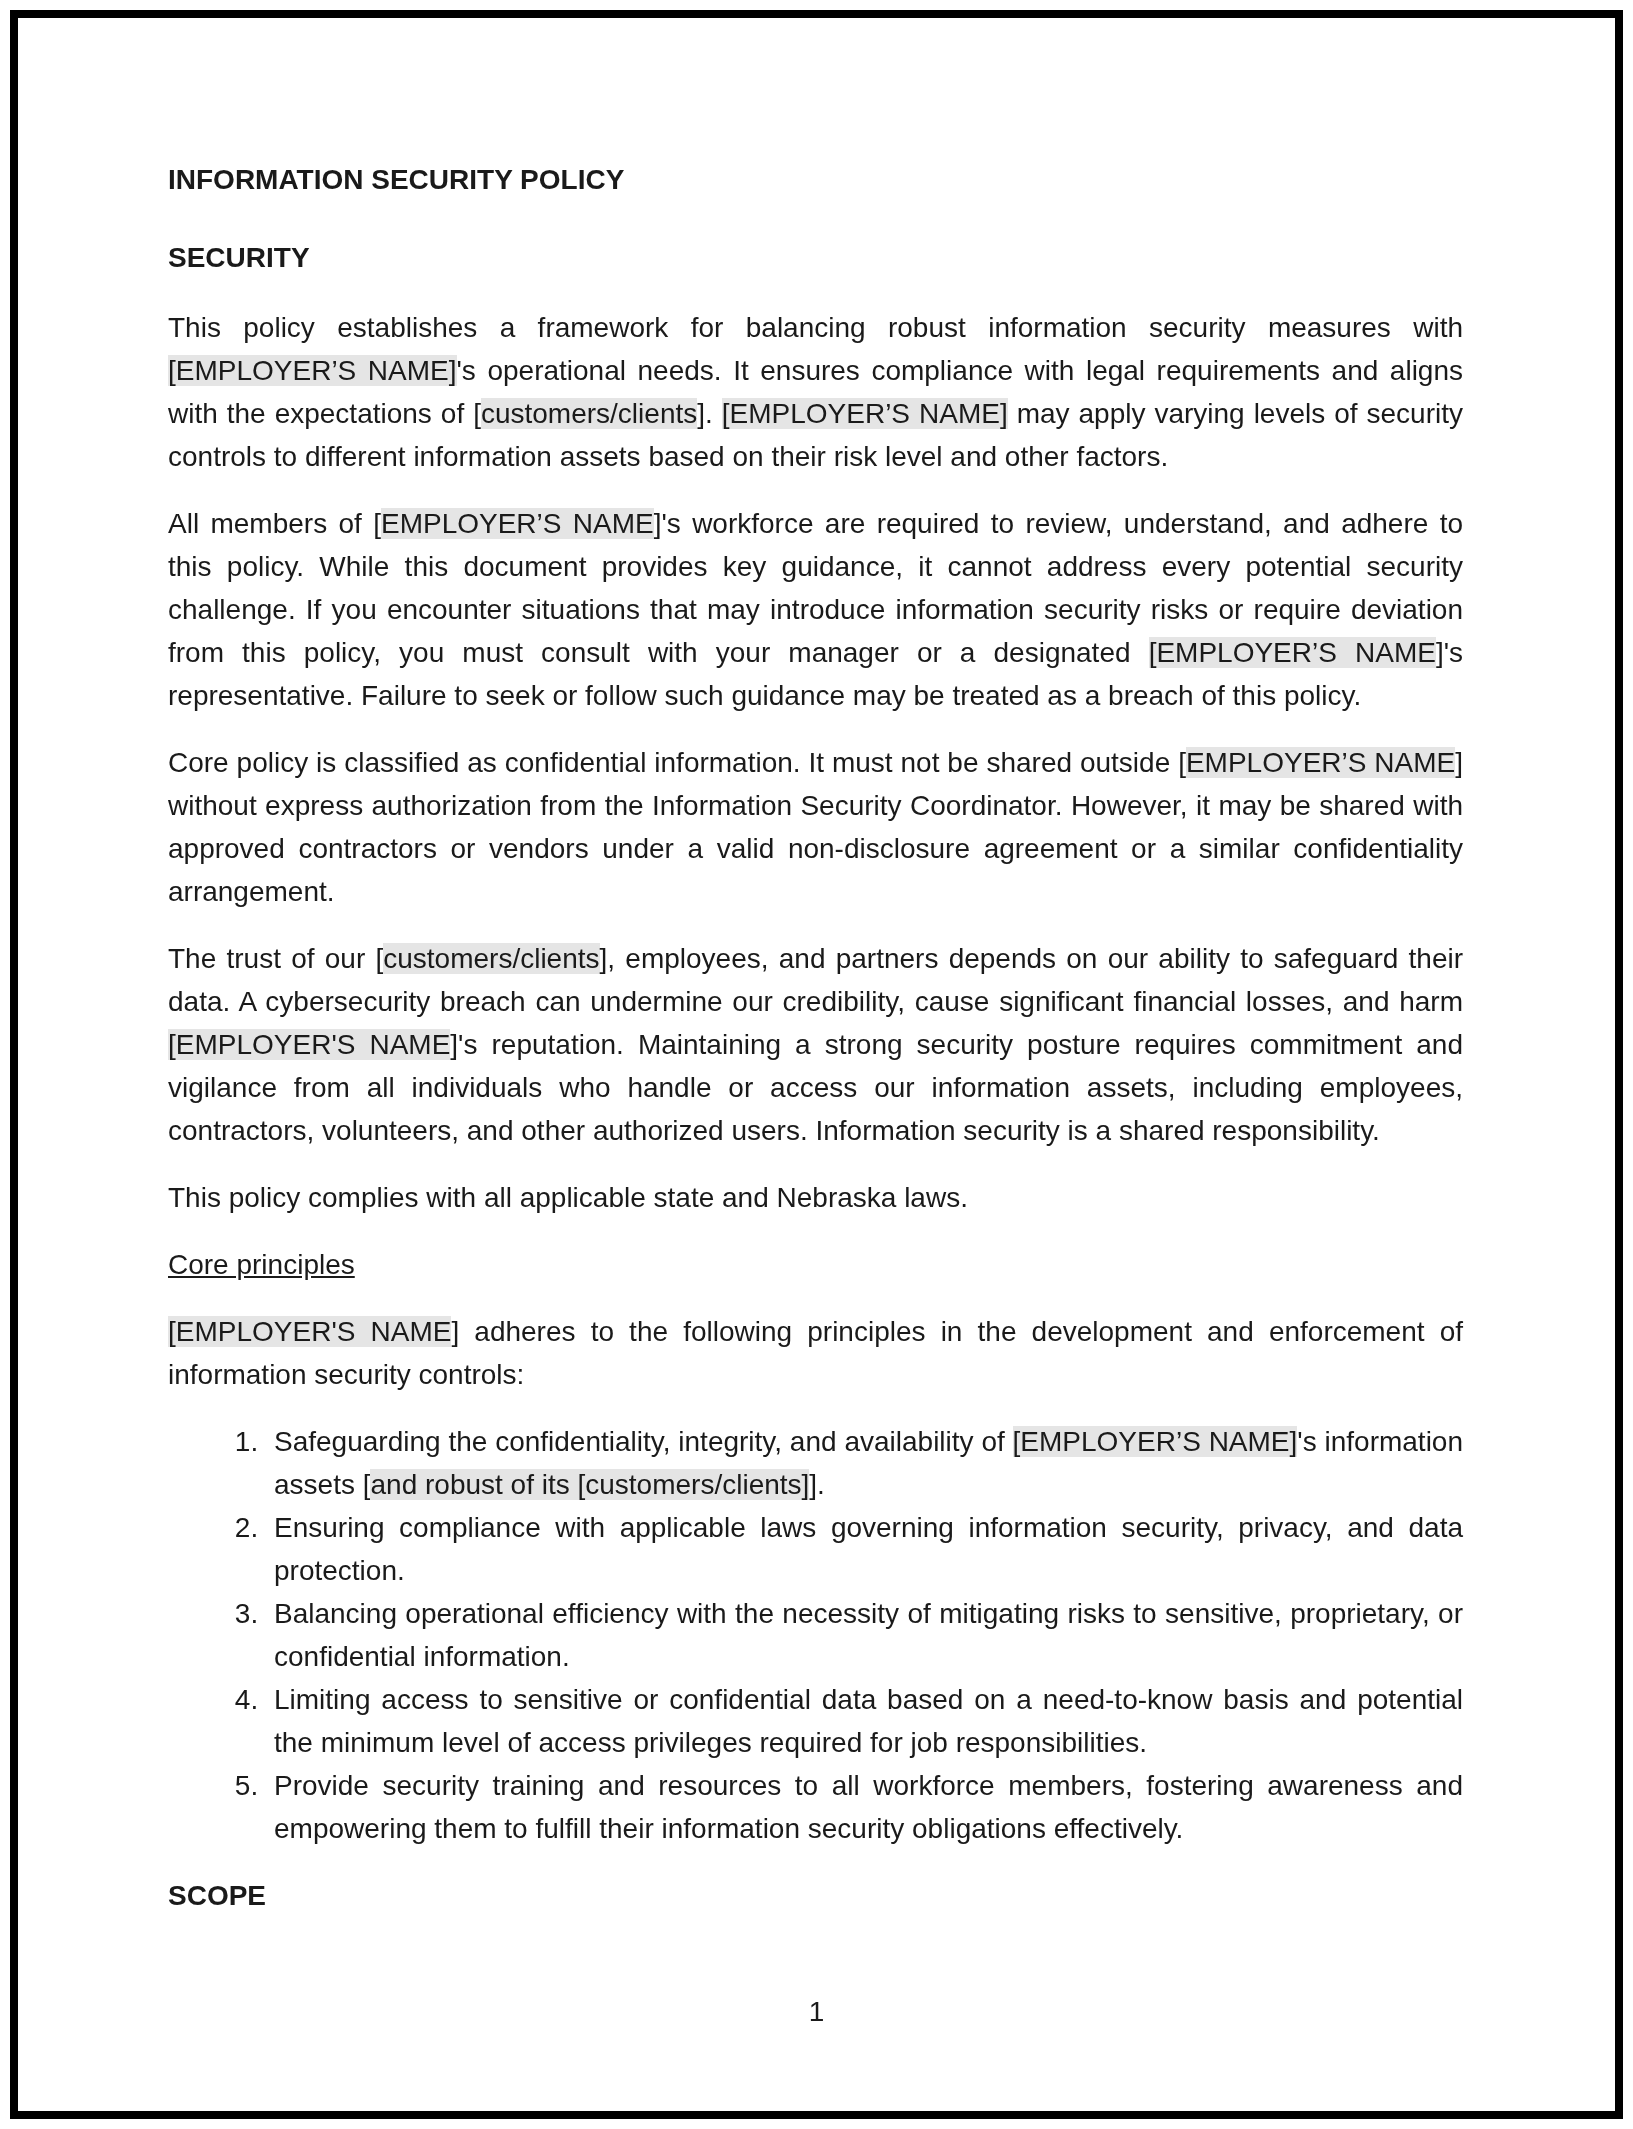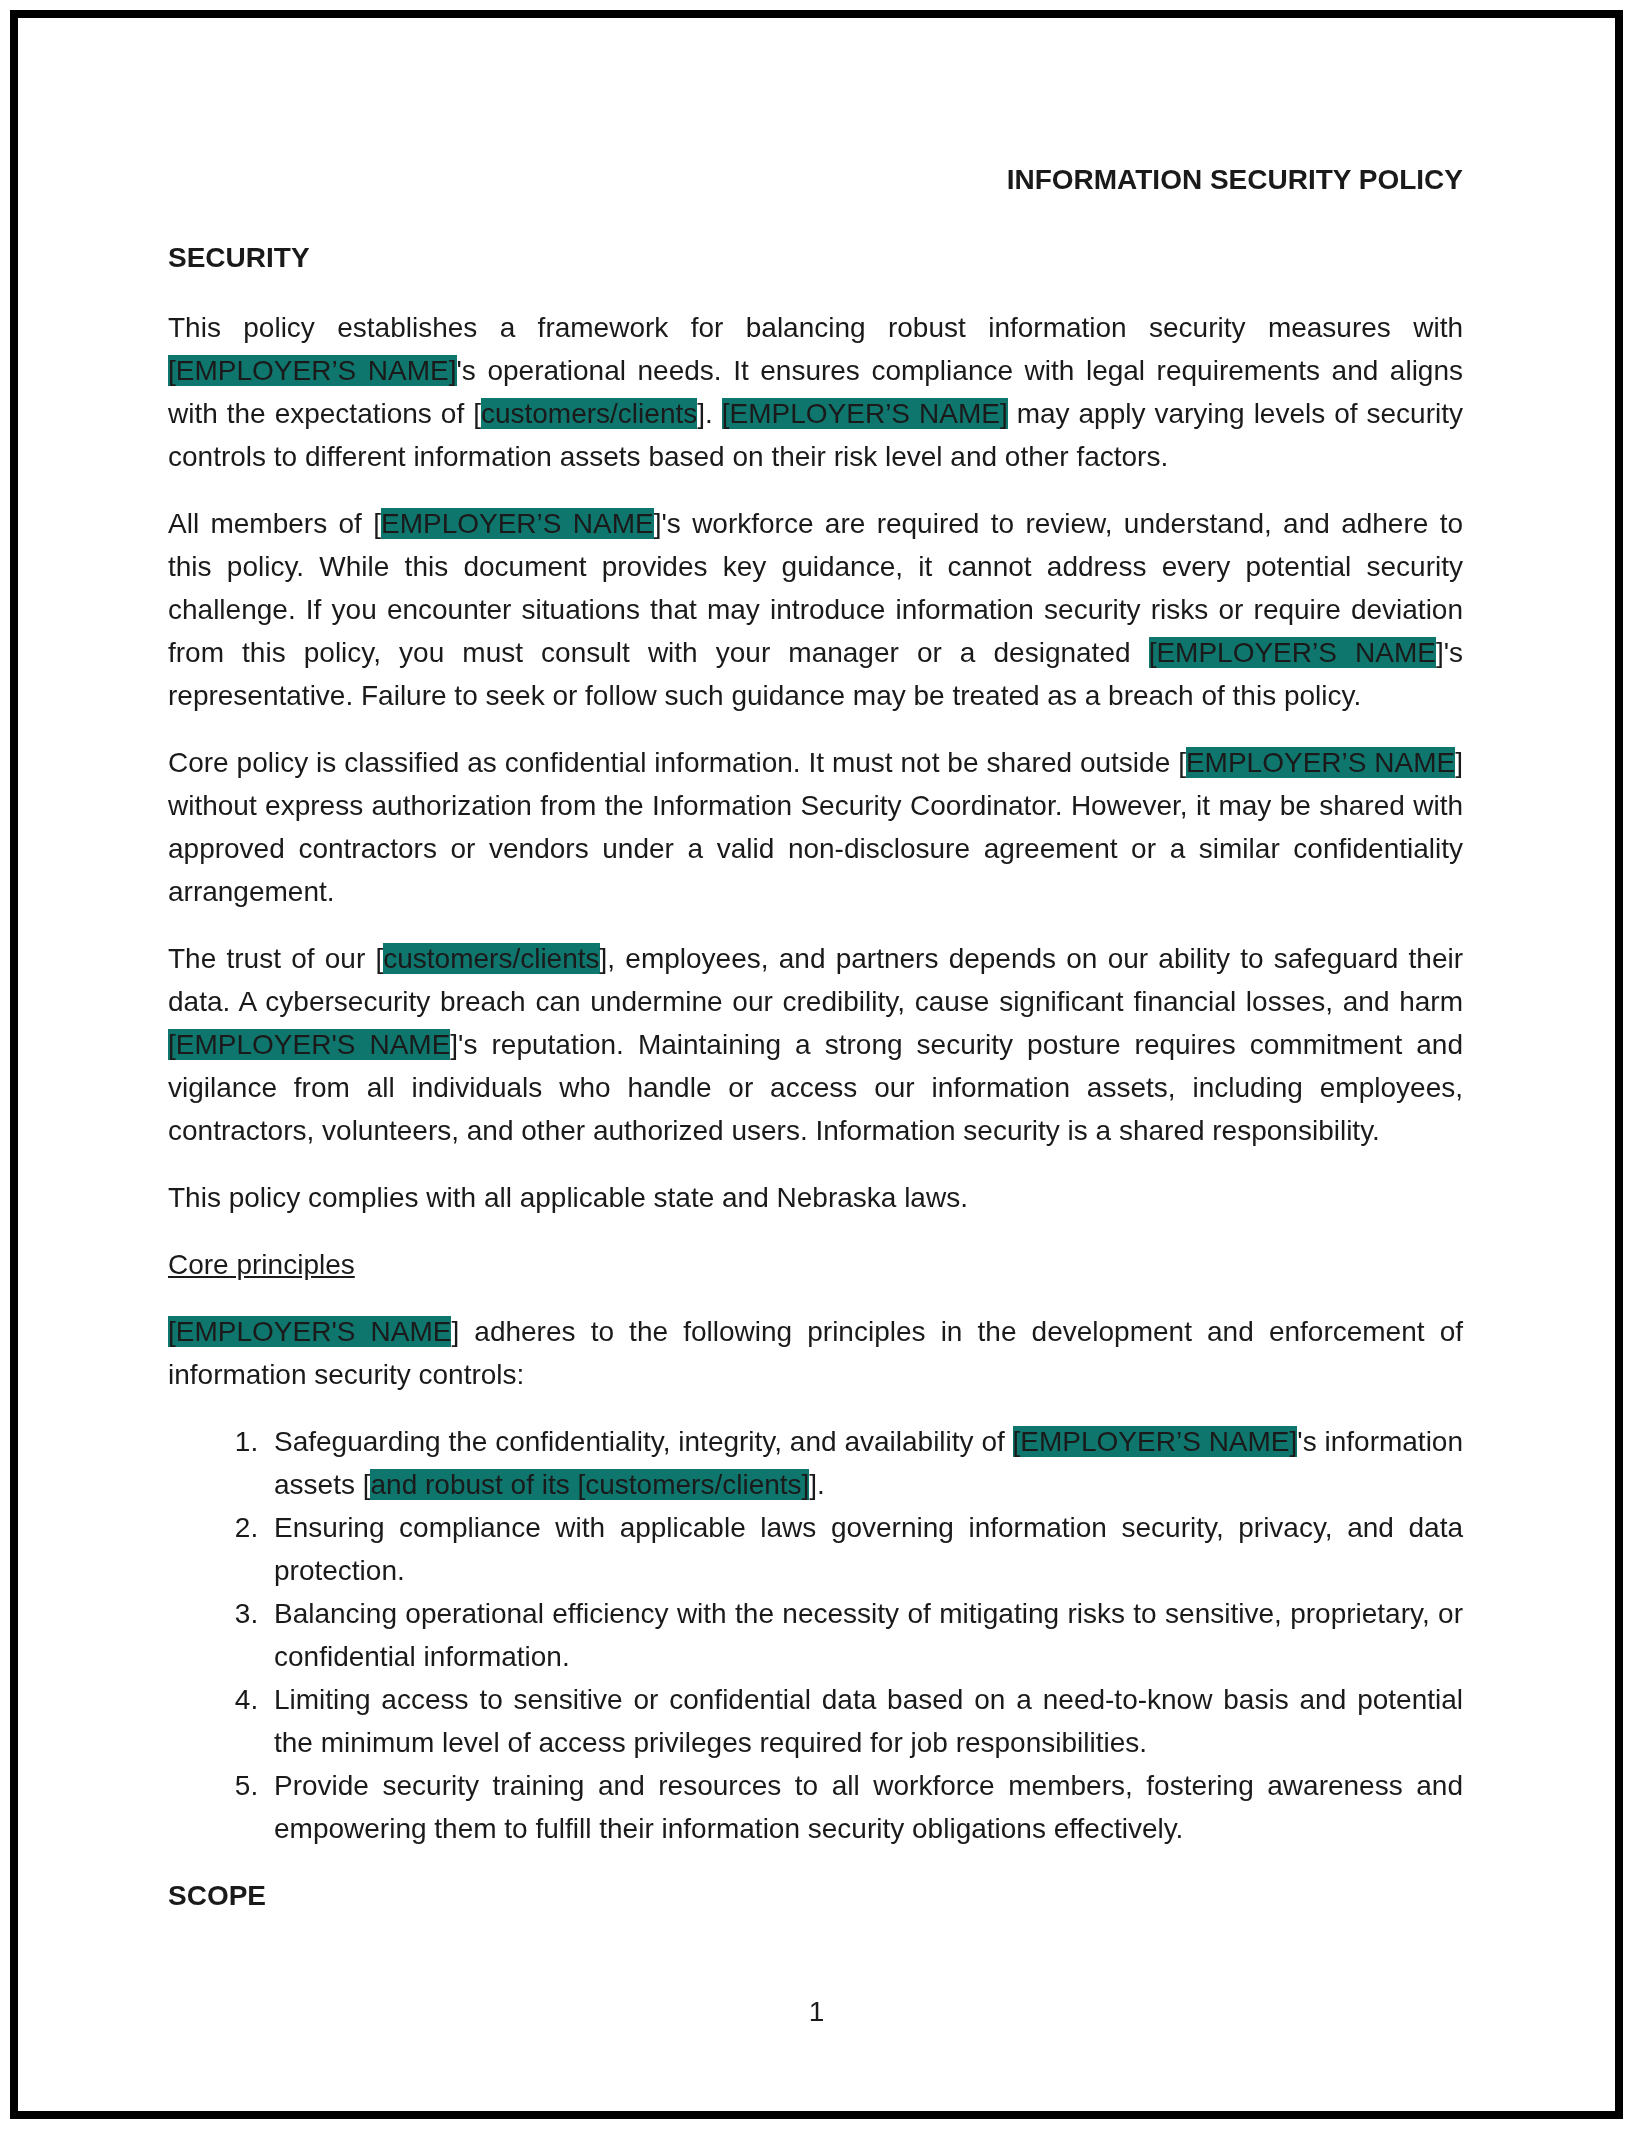--- a/index.html
+++ b/index.html
@@ -15,21 +15,21 @@
     position: absolute; inset: 10px;
     border: 8px solid #000000;
     pointer-events: none;
   }
   .content {
     position: absolute; top: 0; left: 0; right: 0;
     padding: 158px 170px 0 168px;
     box-sizing: border-box;
   }
   .title {
-    text-align: right;
+    text-align: left;
     font-weight: bold;
     font-size: 28px; line-height: 44px;
     margin: 0 0 34px 0;
   }
   .heading {
     font-weight: bold;
     font-size: 28px; line-height: 44px;
     margin: 0 0 26px 0;
   }
   .subheading {
@@ -45,21 +45,21 @@
   ol.doclist {
     margin: 0 0 24px 0;
     padding: 0 0 0 98px;
   }
   ol.doclist li {
     font-size: 28px; line-height: 43px;
     text-align: justify;
     padding-left: 8px;
     margin: 0;
   }
-  .hl { background: #0f766e; }
+  .hl { background: #e5e5e5; }
   .footer {
     position: absolute;
     left: 0; right: 0; bottom: 100px;
     text-align: center;
     font-size: 28px; line-height: 34px;
   }
 </style>
 </head>
 <body>
 

